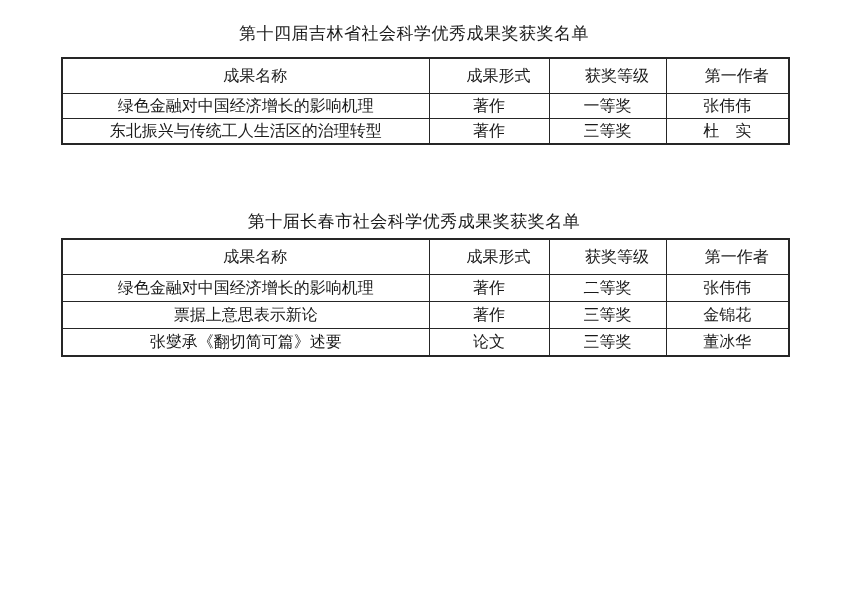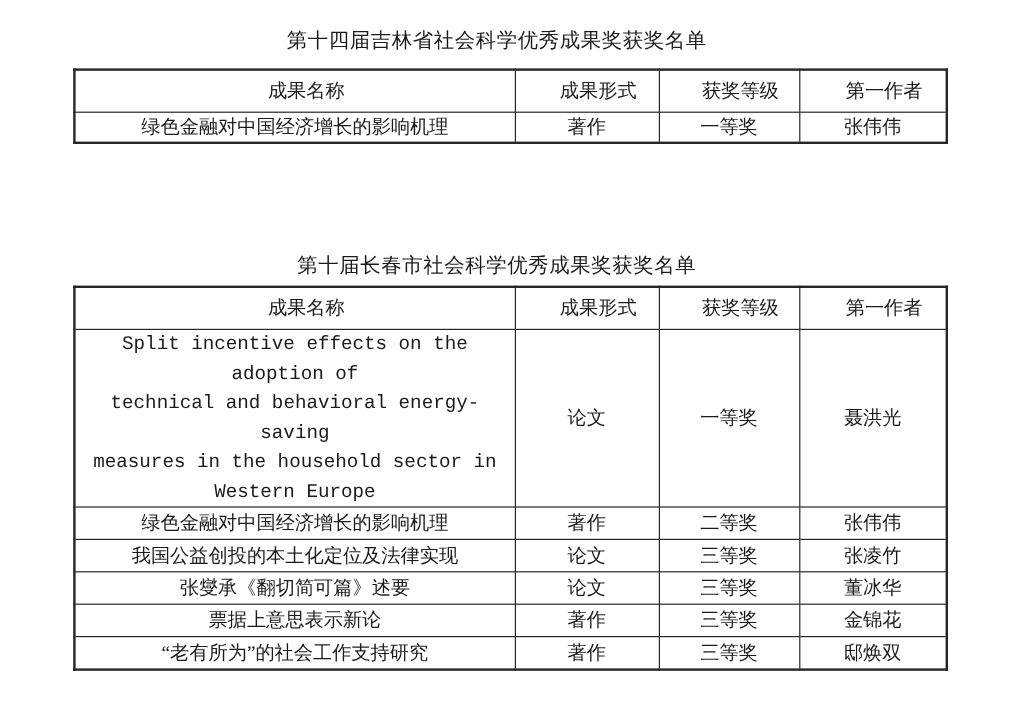--- a/index.html
+++ b/index.html
@@ -97,20 +97,26 @@
         <th>第一作者</th>
       </tr>
     </thead>
     <tbody>
       <tr>
         <td>绿色金融对中国经济增长的影响机理</td>
         <td>著作</td>
         <td>一等奖</td>
         <td>张伟伟</td>
       </tr>
+      <tr>
+        <td>东北振兴与传统工人生活区的治理转型</td>
+        <td>著作</td>
+        <td>三等奖</td>
+        <td>杜　实</td>
+      </tr>
     </tbody>
   </table>
 
   <h1 class="doc-title title-2">第十届长春市社会科学优秀成果奖获奖名单</h1>
 
   <table class="awards t2">
     <colgroup>
       <col class="c-name">
         <col class="c-form">
         <col class="c-level">
@@ -118,55 +124,34 @@
     </colgroup>
     <thead>
       <tr>
         <th>成果名称</th>
         <th>成果形式</th>
         <th>获奖等级</th>
         <th>第一作者</th>
       </tr>
     </thead>
     <tbody>
-      <tr class="row-en">
-        <td class="cell-en">Split incentive effects on the adoption of
-technical and behavioral energy-saving
-measures in the household sector in
-Western Europe</td>
-        <td>论文</td>
-        <td>一等奖</td>
-        <td>聂洪光</td>
-      </tr>
       <tr>
         <td>绿色金融对中国经济增长的影响机理</td>
         <td>著作</td>
         <td>二等奖</td>
         <td>张伟伟</td>
-      </tr>
-      <tr>
-        <td>我国公益创投的本土化定位及法律实现</td>
-        <td>论文</td>
-        <td>三等奖</td>
-        <td>张凌竹</td>
-      </tr>
-      <tr>
-        <td>张燮承《翻切简可篇》述要</td>
-        <td>论文</td>
-        <td>三等奖</td>
-        <td>董冰华</td>
       </tr>
       <tr>
         <td>票据上意思表示新论</td>
         <td>著作</td>
         <td>三等奖</td>
         <td>金锦花</td>
       </tr>
       <tr>
-        <td>“老有所为”的社会工作支持研究</td>
-        <td>著作</td>
+        <td>张燮承《翻切简可篇》述要</td>
+        <td>论文</td>
         <td>三等奖</td>
-        <td>邸焕双</td>
+        <td>董冰华</td>
       </tr>
     </tbody>
   </table>
 
 </div>
 
 </body></html>

